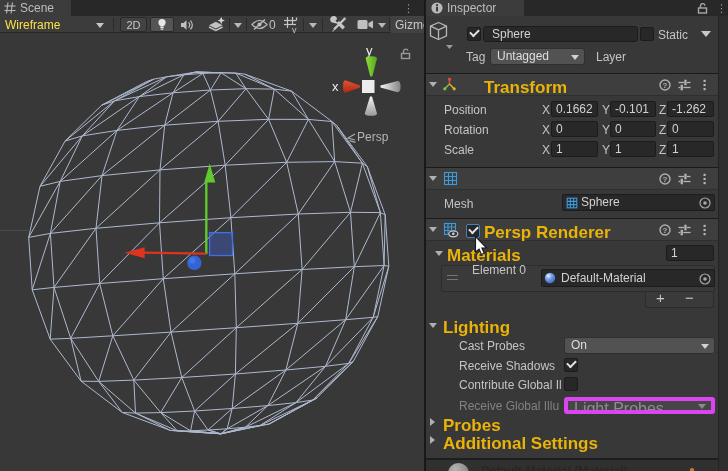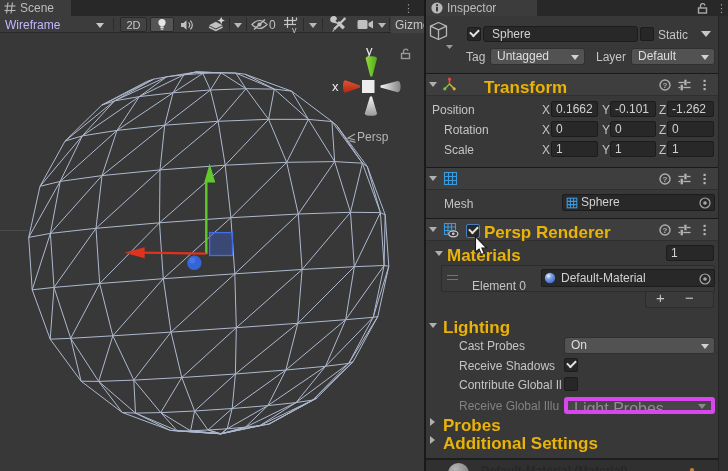--- a/index.html
+++ b/index.html
@@ -6,21 +6,21 @@
 html,body { width:728px; height:471px; overflow:hidden; background:#383838;
   font-family:"Liberation Sans", sans-serif; }
 #root { position:relative; width:728px; height:471px; font-size:12px; color:#c8c8c8; }
 .abs { position:absolute; }
 
 
 #tabstrip { position:absolute; left:0; top:0; width:728px; height:16px; background:#282828; }
 .tab { position:absolute; top:0; height:16px; background:#3c3c3c; color:#bdbdbd;
   font-size:12px; line-height:16px; white-space:nowrap; }
 #scene-tab { left:0; width:71px; }
-#insp-tab { left:426px; width:111px; }
+#insp-tab { left:426px; width:98px; }
 
 
 #toolbar { position:absolute; left:0; top:16px; width:424px; height:17px; background:#3c3c3c;
   border-bottom:1px solid #282828; }
 .tbtn { position:absolute; top:17px; height:15px; border-radius:2px; }
 .tsep { position:absolute; top:18px; width:1px; height:13px; background:#2b2b2b; }
 
 
 #scene { position:absolute; left:0; top:33px; width:424px; height:438px; background:#383838; overflow:hidden; }
 #divider { position:absolute; left:424px; top:0px; width:2px; height:471px; background:#191919; }
@@ -147,21 +147,21 @@
     <span style="position:absolute;left:21px;top:0px;">Inspector</span>
   </div>
   <div class="abs" style="left:403px;top:0px;width:4px;height:16px;color:#9a9a9a;font-size:11px;letter-spacing:0;line-height:16px;">⋮</div>
   <div class="abs" style="left:716px;top:0px;width:4px;height:16px;color:#9a9a9a;font-size:11px;line-height:16px;">⋮</div>
   <svg class="abs" style="left:697px;top:3px" width="11" height="11" viewBox="0 0 11 11">
     <rect x="1.5" y="5" width="8" height="5" fill="none" stroke="#a8a8a8" stroke-width="1.4"></rect>
     <path d="M3.5 5 V3 A2.2 2.2 0 0 1 7.9 2.6" fill="none" stroke="#a8a8a8" stroke-width="1.4"></path>
   </svg>
 
   <div id="toolbar"></div>
-  <div class="lbl" style="left:5px;top:18px;color:#c4b5fd;">Wireframe</div>
+  <div class="lbl" style="left:5px;top:18px;color:#fde047;">Wireframe</div>
   <div style="position:absolute;left:96px;top:23px;width:0;height:0;border-left:4.5px solid transparent;border-right:4.5px solid transparent;border-top:5.5px solid #c8c8c8;"></div>
   <div class="tsep" style="left:113px;"></div>
   <div class="tbtn" style="left:120px;width:27px;background:#424242;border:1px solid #2a2a2a;color:#c8c8c8;text-align:center;line-height:14px;font-size:11px;">2D</div>
   <div class="tbtn" style="left:150px;width:24px;background:#545454;border:1px solid #2a2a2a;"></div>
   <svg class="abs" style="left:156px;top:18px" width="12" height="13" viewBox="0 0 12 13">
     <circle cx="6" cy="4.6" r="3.6" fill="#e6e6e6"></circle>
     <rect x="4.4" y="8.4" width="3.2" height="2" fill="#e6e6e6"></rect>
     <rect x="4.7" y="10.8" width="2.6" height="1.2" fill="#bdbdbd"></rect>
   </svg>
   <svg class="abs" style="left:180px;top:19px" width="14" height="12" viewBox="0 0 14 12">
@@ -224,38 +224,37 @@
     <path d="M17 25 L24 25 L20.5 29 Z" fill="#9a9a9a"></path>
   </svg>
   <div class="chk on" style="left:467px;top:27px"></div>
   <div class="field" style="left:483px;top:26px;width:155px;height:16px;line-height:14px;border-radius:3px;padding-left:8px;">Sphere</div>
   <div class="chk" style="left:640px;top:27px"></div>
   <div class="lbl" style="left:658px;top:28px;">Static</div>
   <div style="position:absolute;left:701px;top:31px;width:0;height:0;border-left:5px solid transparent;border-right:5px solid transparent;border-top:6px solid #c8c8c8;"></div>
   <div class="lbl" style="left:466px;top:50px;">Tag</div>
   <div class="drop" style="left:490px;top:48px;width:95px;height:17px;line-height:15px;">Untagged<i class="arr"></i></div>
   <div class="lbl" style="left:596px;top:50px;">Layer</div>
-  <div class="drop" style="left:631px;top:48px;width:84px;height:17px;line-height:15px;">Default<i class="arr"></i></div>
 
   <div class="hdr" style="left:426px;top:73px;"></div>
   <div class="fold open" style="left:429px;top:82px;"></div>
   <svg class="abs" style="left:442px;top:77px" width="15" height="15" viewBox="0 0 15 15">
     <line x1="7.5" y1="7" x2="7.5" y2="2.5" stroke="#e04c3c" stroke-width="1.5"></line>
     <line x1="7.5" y1="7" x2="3" y2="11.5" stroke="#7ac344" stroke-width="1.5"></line>
     <line x1="7.5" y1="7" x2="12" y2="11.5" stroke="#d6b431" stroke-width="1.5"></line>
     <circle cx="7.5" cy="2.2" r="1.6" fill="#e04c3c"></circle>
     <circle cx="2.8" cy="11.8" r="1.6" fill="#7ac344"></circle>
     <circle cx="12.2" cy="11.8" r="1.6" fill="#d6b431"></circle>
   </svg>
   <div class="boldlbl" style="left:484px;top:78px;">Transform</div>
   <svg class="abs hicset" style="left:658px;top:78px" width="50" height="14" viewBox="0 0 50 14">
       <use href="#hics"></use>
     </svg>
 
-  <div class="lbl" style="left:432px;top:103px;text-align:right;">Position</div>
+  <div class="lbl" style="left:444px;top:103px;text-align:right;">Position</div>
   <div class="lbl" style="left:542px;top:103px;">X</div>
     <div class="field" style="left:551px;top:101px;width:47px;height:16px;line-height:14px;">0.1662</div>
   <div class="lbl" style="left:602px;top:103px;">Y</div>
     <div class="field" style="left:610px;top:101px;width:46px;height:16px;line-height:14px;">-0.101</div>
   <div class="lbl" style="left:659px;top:103px;">Z</div>
     <div class="field" style="left:667px;top:101px;width:47px;height:16px;line-height:14px;">-1.262</div>
   <div class="lbl" style="left:444px;top:123px;">Rotation</div>
   <div class="lbl" style="left:542px;top:123px;">X</div>
     <div class="field" style="left:551px;top:121px;width:47px;height:16px;line-height:14px;">0</div>
   <div class="lbl" style="left:602px;top:123px;">Y</div>
@@ -312,21 +311,21 @@
       <use href="#hics"></use>
     </svg>
 
   <div class="fold open" style="left:435px;top:251px;"></div>
   <div class="boldlbl" style="left:447px;top:246px;">Materials</div>
   <div class="field" style="left:666px;top:245px;width:48px;height:16px;line-height:14px;">1</div>
 
   <div style="position:absolute;left:441px;top:265px;width:274px;height:27px;background:#3a3a3a;border:1px solid #2c2c2c;border-radius:2px;"></div>
   <div style="position:absolute;left:447px;top:275px;width:11px;height:1px;background:#757575;"></div>
   <div style="position:absolute;left:447px;top:279px;width:11px;height:1px;background:#757575;"></div>
-  <div class="lbl" style="left:472px;top:279px;">Element 0</div>
+  <div class="lbl" style="left:472px;top:263px;">Element 0</div>
   <div class="field" style="left:541px;top:269px;width:174px;height:18px;line-height:16px;padding-left:19px;">Default-Material</div>
   <svg class="abs" style="left:544px;top:272px" width="12" height="12" viewBox="0 0 12 12">
     <defs>
         <radialGradient id="matball" cx="0.35" cy="0.3" r="0.9">
       <stop offset="0" stop-color="#f2f7fd"></stop>
           <stop offset="0.32" stop-color="#7fa3e8"></stop>
       <stop offset="1" stop-color="#2b55b8"></stop>
         </radialGradient>
       </defs>
     <circle cx="6" cy="6" r="5.2" fill="url(#matball)"></circle>

